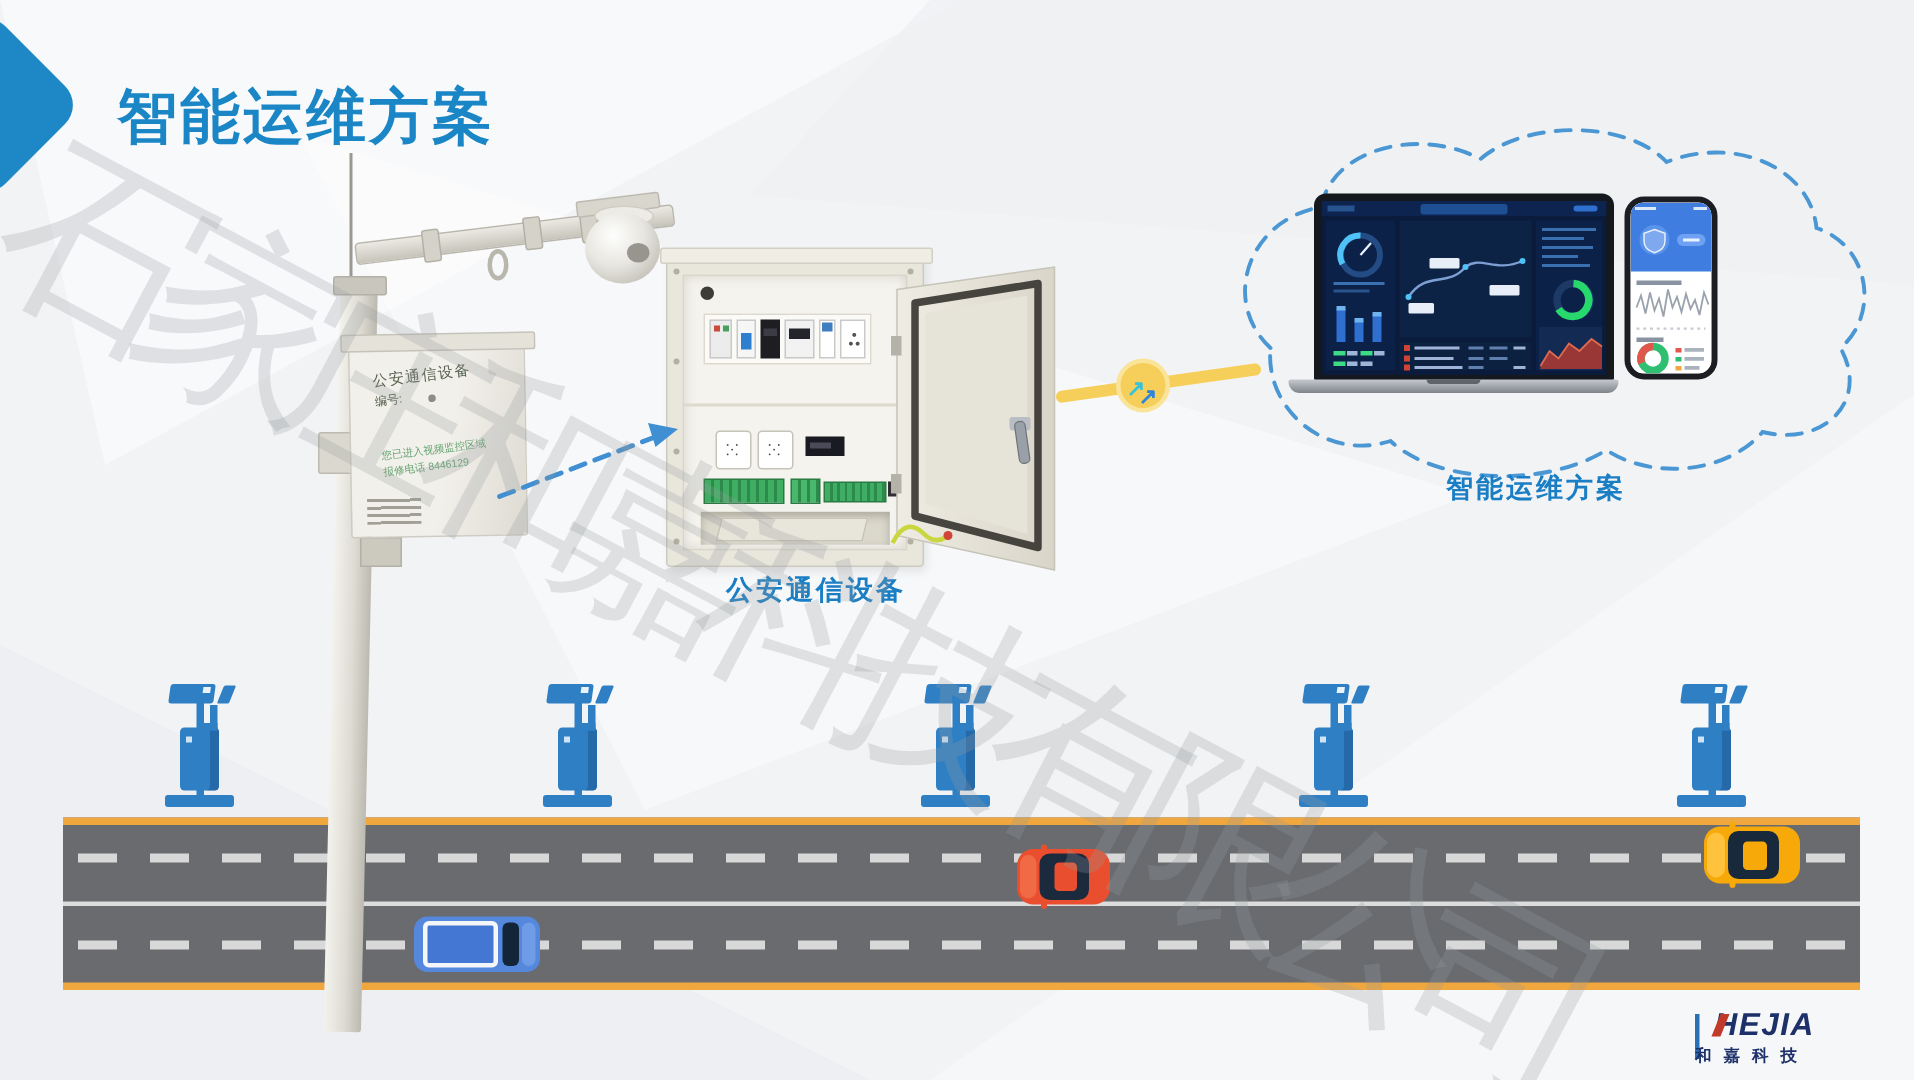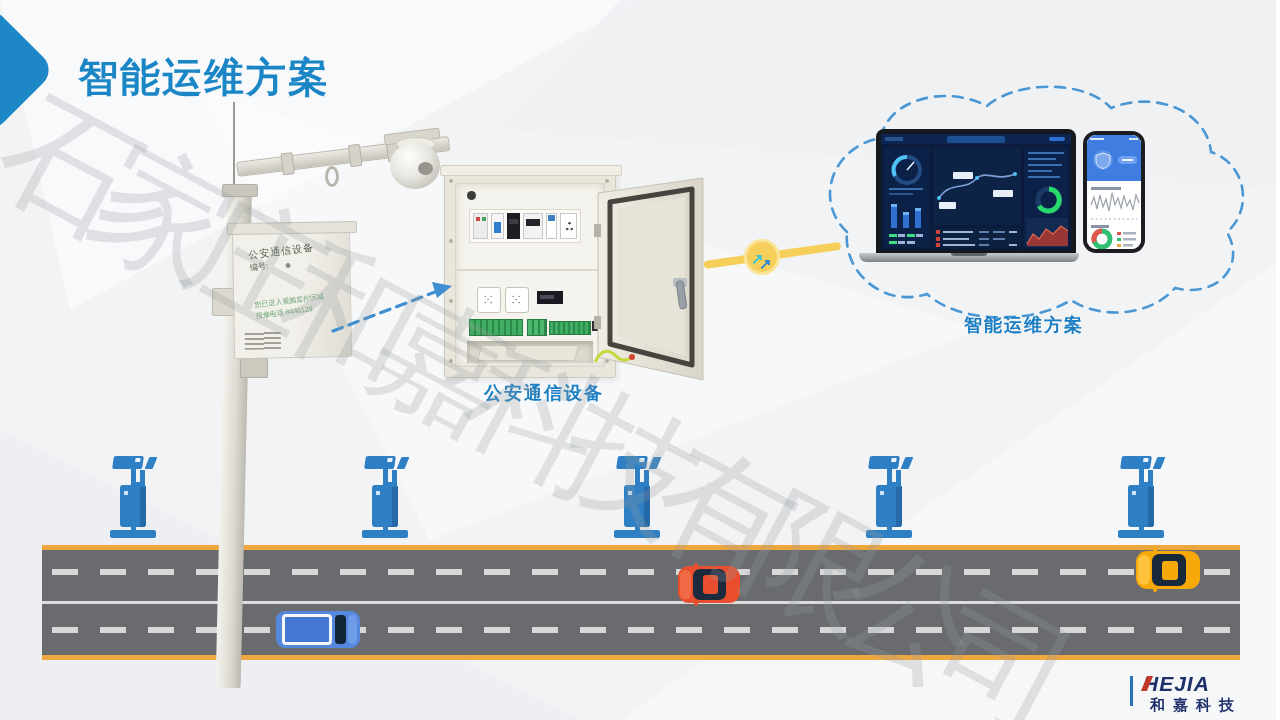--- a/index.html
+++ b/index.html
@@ -192,21 +192,21 @@
   .van-blue .glass{left:59px;top:4px;width:11px;height:29px;border-radius:4px;background:#132538;}
   .van-blue .hood{left:72px;top:4px;width:9px;height:29px;background:#6f9ce6;}
 
   
   .logo{position:absolute;left:1130px;top:672px;width:130px;height:42px;z-index:50;}
   .logo .bar{position:absolute;left:0;top:4px;width:3px;height:30px;background:#2b6fb5;}
   .logo .brand{position:absolute;left:13px;top:0;font-style:italic;font-weight:900;font-size:21px;
     color:#1d3069;letter-spacing:1px;}
   .logo .slash{position:absolute;left:14px;top:4px;width:6px;height:15px;background:#c0392b;
     transform:skewX(-22deg);}
-  .logo .company{position:absolute;left:20px;top:24px;font-size:15px;color:#1d3069;letter-spacing:8px;font-weight:bold;}
+  .logo .company{position:absolute;left:0;top:24px;font-size:11px;color:#1d3069;letter-spacing:8px;font-weight:bold;}
 </style>
 </head>
 <body>
 
 <div class="slide">
 
   <svg class="bg-facets">
     <polygon points="0,0 640,0 70,310" fill="#f8f9fb"></polygon>
     <polygon points="620,0 1280,0 1280,190 500,130" fill="#eef0f2" opacity="0.7"></polygon>
     <polygon points="200,90 980,330 430,540" fill="#ffffff" opacity="0.4"></polygon>

